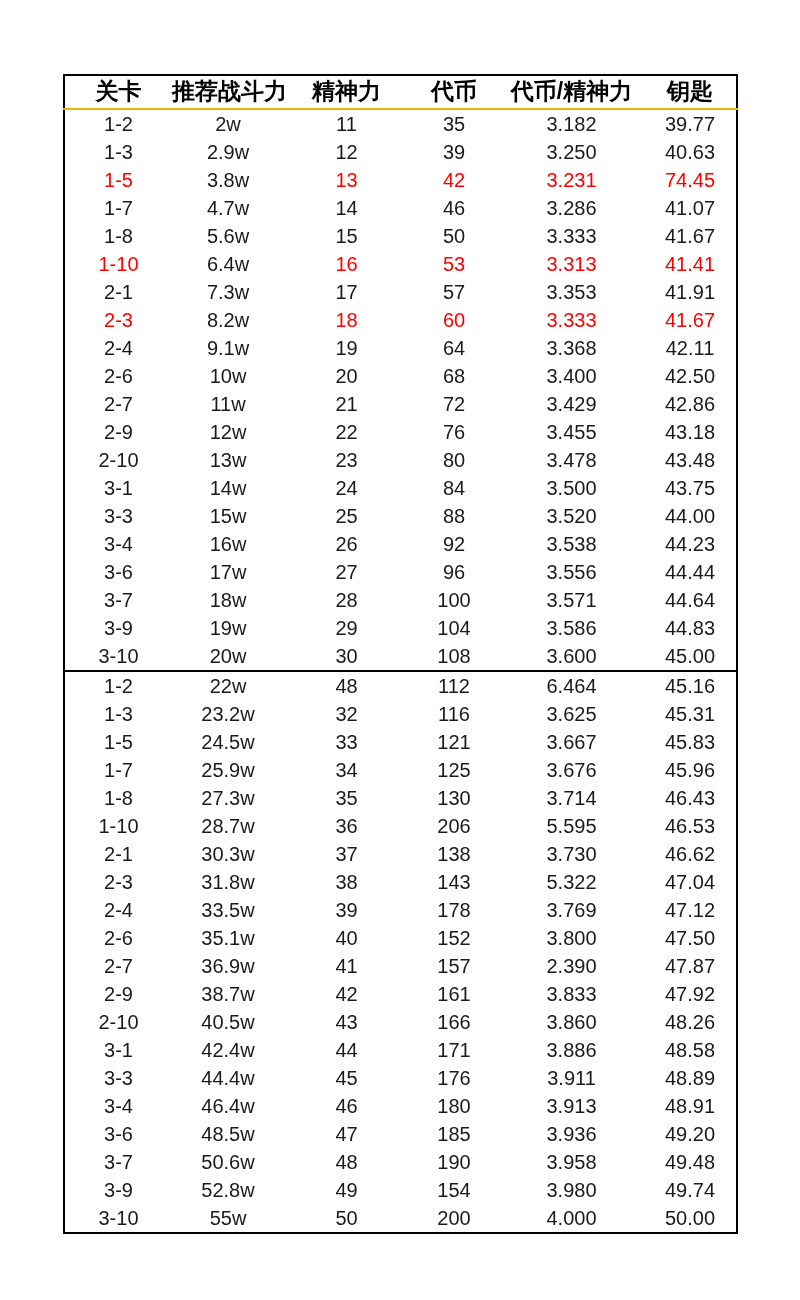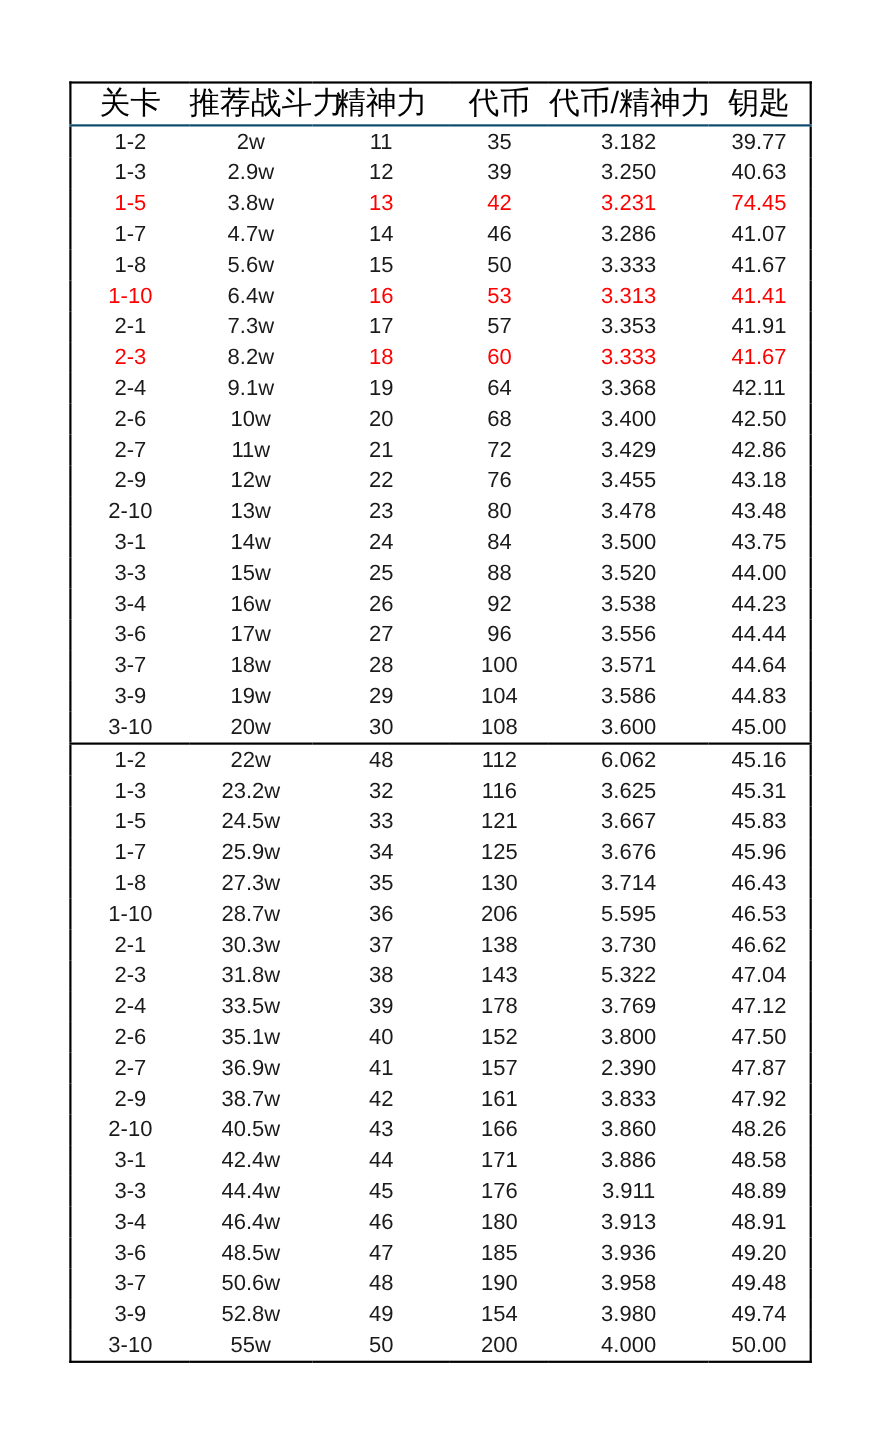--- a/index.html
+++ b/index.html
@@ -33,26 +33,26 @@
   }
 
   table.stage-table col.c0 { width: 108px; }
   table.stage-table col.c1 { width: 112px; }
   table.stage-table col.c2 { width: 125px; }
   table.stage-table col.c3 { width: 90px; }
   table.stage-table col.c4 { width: 145px; }
   table.stage-table col.c5 { width: 93px; }
 
   thead th {
-    font-size: 28px;
-    font-weight: normal;
+    font-size: 23px;
+    font-weight: bold;
     color: #000000;
     text-align: center;
     padding: 3px 0 5px 0;
-    border-bottom: 2px solid #0c4a6e;
+    border-bottom: 2px solid #eab308;
     white-space: nowrap;
     line-height: 1.05;
   }
 
   tbody td {
     font-size: 20px;
     font-weight: normal;
     color: #1a1a1a;
     text-align: center;
     padding: 0;
@@ -246,21 +246,21 @@
           <td class="hl">30</td>
           <td class="hl">108</td>
           <td class="hl">3.600</td>
           <td class="hl">45.00</td>
         </tr>
         <tr>
           <td class="hl">1-2</td>
           <td>22w</td>
           <td class="hl">48</td>
           <td class="hl">112</td>
-          <td class="hl">6.062</td>
+          <td class="hl">6.464</td>
           <td class="hl">45.16</td>
         </tr>
         <tr>
           <td class="hl">1-3</td>
           <td>23.2w</td>
           <td class="hl">32</td>
           <td class="hl">116</td>
           <td class="hl">3.625</td>
           <td class="hl">45.31</td>
         </tr>

